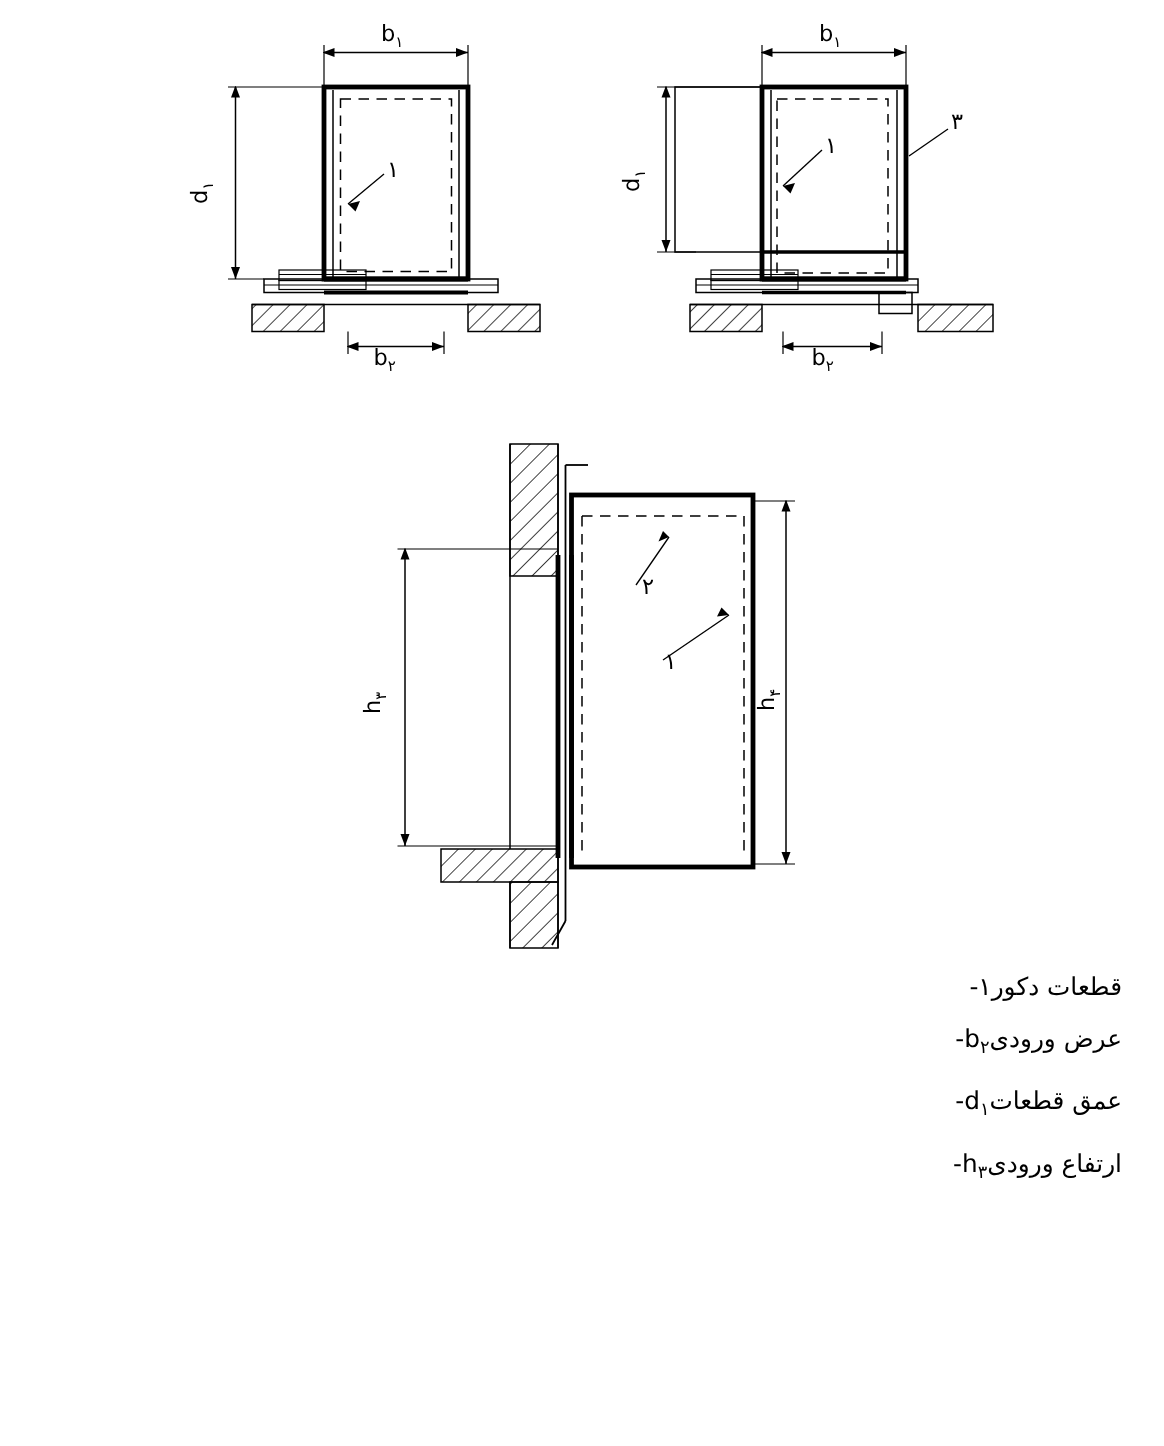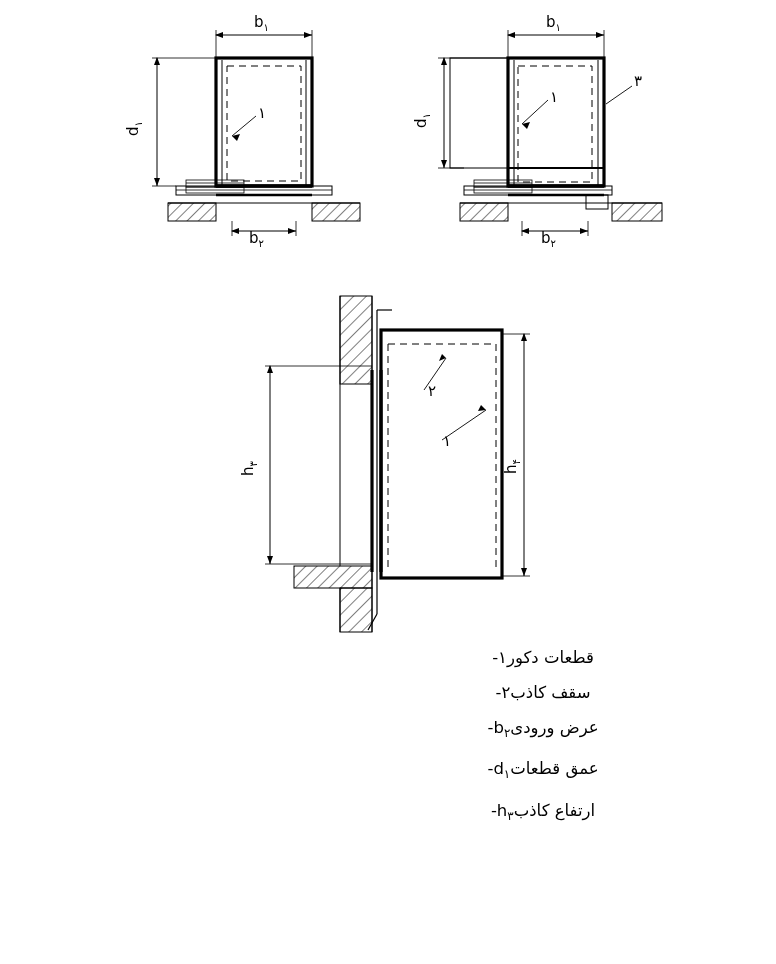--- a/index.html
+++ b/index.html
@@ -1,19 +1,19 @@
 <!DOCTYPE html>
 <html><head>
 <meta charset="utf-8">
 <style>
   html,body{margin:0;padding:0;background:#ffffff;}
   body{width:776px;height:964px;position:relative;font-family:"Liberation Serif",serif;color:#000;}
   .canvas{position:absolute;left:0;top:0;width:616px;height:964px;}
   svg{display:block;}
-  .legend{position:absolute;right:18px;top:640px;width:420px;text-align:center;direction:rtl;}
+  .legend{position:absolute;right:18px;top:640px;width:420px;text-align:right;direction:rtl;}
   .legend-row{font-family:"DejaVu Sans",sans-serif;font-size:16.5px;line-height:35px;white-space:nowrap;}
   .legend-row .num{display:inline-block;}
   .legend-row .lbl{display:inline-block;padding-right:10px;}
   sub{font-size:0.72em;}
 </style>
 </head>
 <body>
 
 <div class="canvas">
 <svg width="776" height="964" viewBox="0 0 776 964" xmlns="http://www.w3.org/2000/svg">
@@ -170,24 +170,21 @@
     <text x="443" y="446">۱</text>
   </g>
 </svg>
 </div>
 
 <div class="legend">
   <div class="legend-row">
     <span class="lbl">قطعات دکور</span><span class="num">١-</span>
   </div>
   <div class="legend-row">
-    <span class="lbl">سقف کاذب</span><span class="num">٢-</span>
-  </div>
-  <div class="legend-row">
     <span class="lbl">عرض ورودی</span><span class="num"><span>b</span><sub>٢</sub>-</span>
   </div>
   <div class="legend-row">
     <span class="lbl">عمق قطعات</span><span class="num"><span>d</span><sub>١</sub>-</span>
   </div>
   <div class="legend-row">
-    <span class="lbl">ارتفاع کاذب</span><span class="num"><span>h</span><sub>٣</sub>-</span>
+    <span class="lbl">ارتفاع ورودی</span><span class="num"><span>h</span><sub>٣</sub>-</span>
   </div>
 </div>
 
 </body></html>

